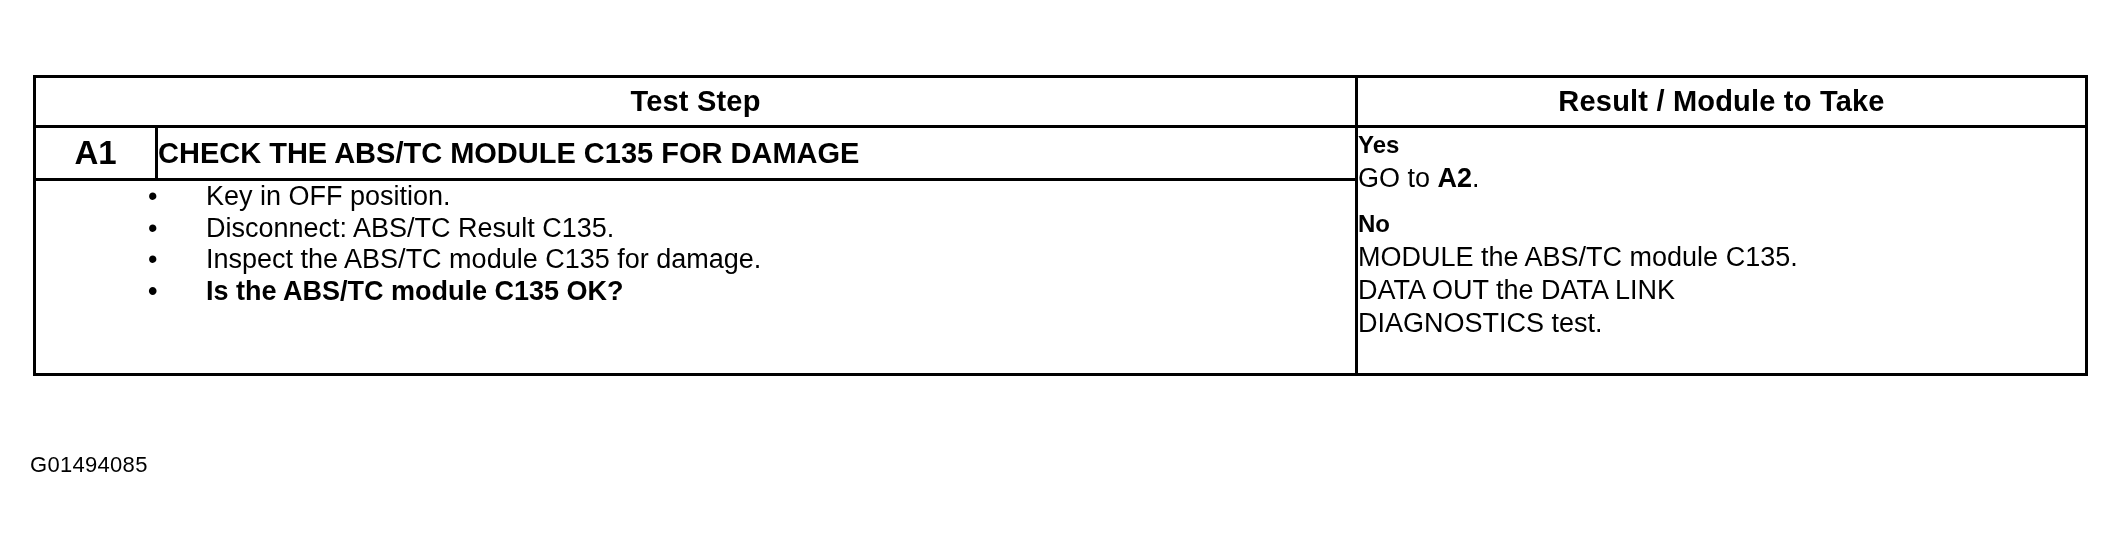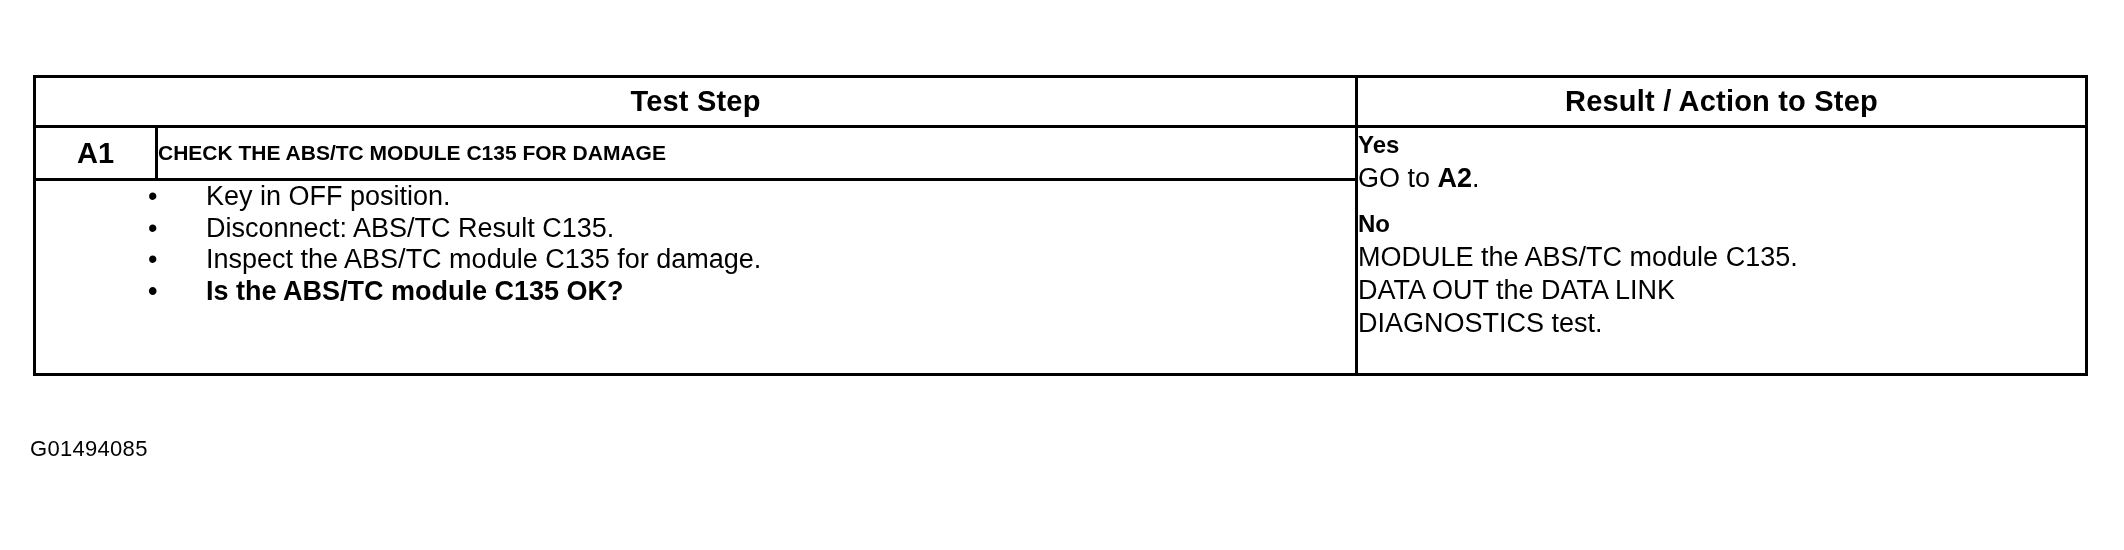--- a/index.html
+++ b/index.html
@@ -55,29 +55,29 @@
     height: 47px;
     line-height: 47px;
     padding: 0 4px;
     white-space: nowrap;
   }
 
   
   .step-id {
     text-align: center;
     font-weight: bold;
-    font-size: 29px;
+    font-size: 33px;
     height: 50px;
     line-height: 50px;
   }
 
   
   .step-title {
     font-weight: bold;
-    font-size: 21px;
+    font-size: 29px;
     height: 50px;
     line-height: 50px;
     padding-left: 18px;
     white-space: nowrap;
   }
 
   
   .step-body {
     padding: 8px 0 14px 0;
     height: 192px;
@@ -117,42 +117,42 @@
     line-height: 33px;
     white-space: nowrap;
   }
   .res-line b { font-weight: bold; }
   .res-gap { height: 12px; }
 
   
   .caption {
     position: absolute;
     left: 30px;
-    top: 436px;
+    top: 452px;
     font-size: 22px;
     line-height: 26px;
     letter-spacing: 0.3px;
   }
 </style>
 </head>
 <body>
 
 <div id="page">
 
   <table class="diag-table">
     <colgroup>
       <col class="col-step">
       <col class="col-body">
       <col class="col-result">
     </colgroup>
 
     <thead>
       <tr>
         <th class="hdr-cell" colspan="2">Test Step</th>
-        <th class="hdr-cell">Result / Action to Step</th>
+        <th class="hdr-cell">Result / Module to Take</th>
       </tr>
     </thead>
 
     <tbody>
       <tr>
         <td class="step-id">A1</td>
         <td class="step-title">CHECK THE ABS/TC MODULE C135 FOR DAMAGE</td>
         <td class="result-cell" rowspan="2">
 
           <div>

